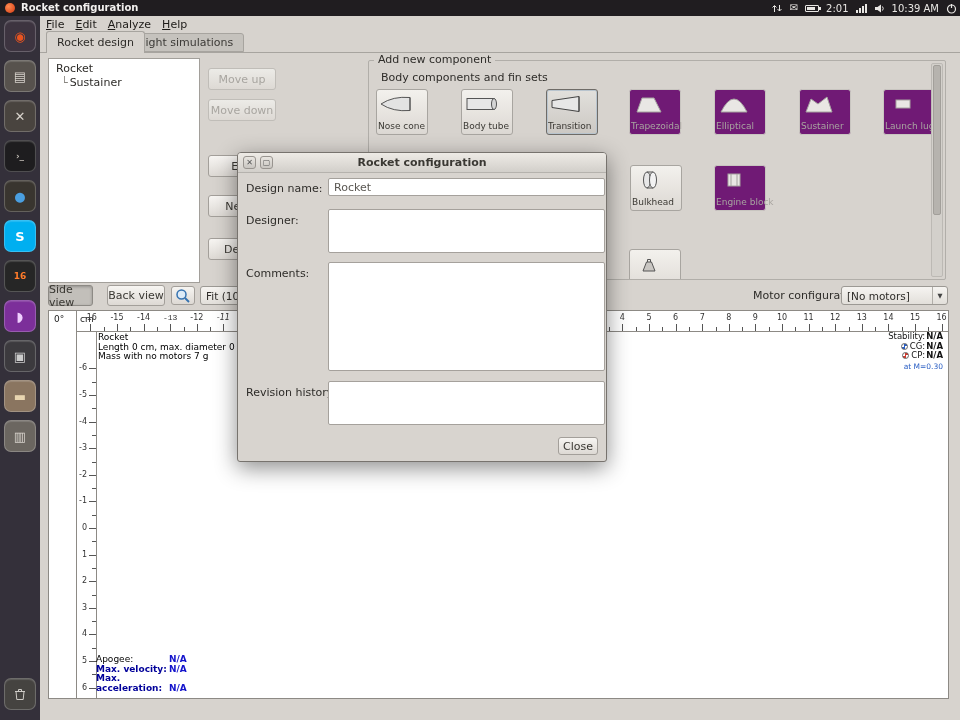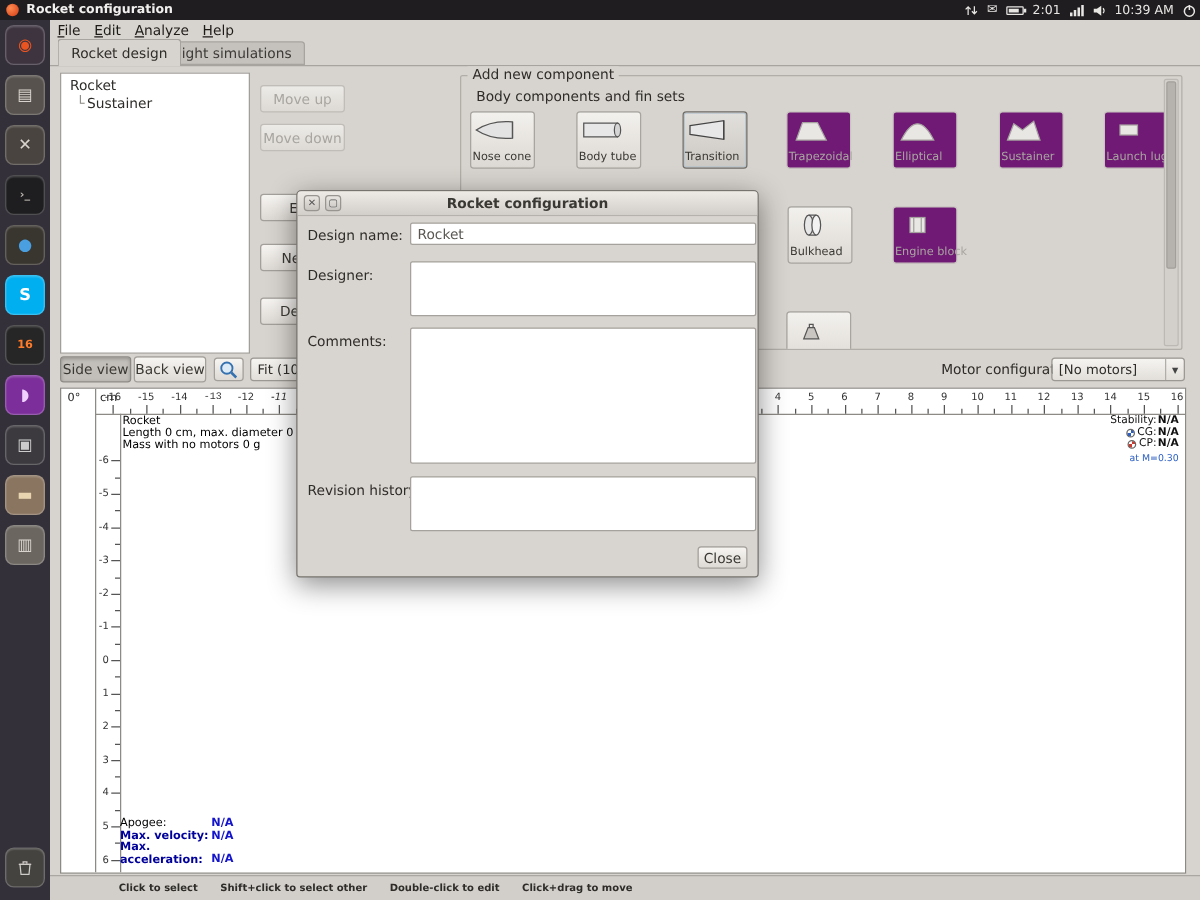--- a/index.html
+++ b/index.html
@@ -57,21 +57,21 @@
     background:linear-gradient(#f3f1ed,#dcd8d3);display:flex;flex-direction:column;align-items:flex-start;
     justify-content:space-between;padding:3px 1px;cursor:default}
   .comp-btn .comp-label{font-size:9px;color:#3a3833;white-space:nowrap}
   .comp-btn.disabled{border-color:#c8c5c0;background:#701a75}
   .comp-btn.disabled .comp-label{color:#a8a5a0}
   .comp-btn.selected{border:1px solid #6f6c68;background:linear-gradient(#e2e0dc,#ccc8c3);box-shadow:inset 0 0 0 1px #b8c4ce}
   .comp-icon{height:22px;display:flex;align-items:center}
   #comp-scroll{position:absolute;right:2px;top:2px;bottom:2px;width:12px;background:#d3d0cb;border:1px solid #bcb9b4;border-radius:2px}
   #comp-thumb{position:absolute;left:1px;right:1px;top:1px;height:150px;background:#b6b3ae;border:1px solid #a29f9a;border-radius:2px}
   
-  #side-view{left:48px;top:285px;width:57px;height:21px;background:#c2bfba;box-shadow:inset 0 1px 3px rgba(0,0,0,.25);border-color:#8d8a85}
+  #side-view{left:48px;top:285px;width:45px;height:21px;background:#c2bfba;box-shadow:inset 0 1px 3px rgba(0,0,0,.25);border-color:#8d8a85}
   #back-view{left:107px;top:285px;width:58px;height:21px}
   #zoom-btn{left:171px;top:286px;width:24px;height:19px}
   .combo{position:absolute;border:1px solid #9c9994;border-radius:3px;background:linear-gradient(#f6f4f1,#e2dfda);
     display:flex;align-items:stretch;font-size:10.5px;color:#2e2c29}
   .combo .ctext{flex:1;display:flex;align-items:center;padding-left:5px;white-space:nowrap;overflow:hidden}
   .combo .carrow{width:15px;border-left:1px solid #b1aea9;display:flex;align-items:center;justify-content:center;font-size:6.5px;color:#444}
   #fit-combo{left:200px;top:286px;width:80px;height:19px}
   #motor-label{position:absolute;left:753px;top:289px;font-size:11px}
   #motor-combo{left:841px;top:286px;width:107px;height:19px}
   
@@ -499,21 +499,21 @@
         <span class="vnum" style="top: 325px;">5</span>
         <i class="vt major" style="top: 330px;"></i>
         <i class="vt" style="top: 343.3px;"></i>
         <span class="vnum" style="top: 351.6px;">6</span>
         <i class="vt major" style="top: 356.6px;"></i>
       </div>
 
     <div id="rocket-info">
       <div>Rocket</div>
       <div>Length 0 cm, max. diameter 0 cm</div>
-      <div>Mass with no motors 0 g</div>
+      <div>Mass with no motors 7 g</div>
     </div>
 
     <div id="stab">
       <div class="srow">
           <span>Stability:</span>
           <span class="sval">N/A</span>
         </div>
       <div class="srow">
           <i class="dot cg"></i>
           <span>CG:</span>
@@ -527,26 +527,20 @@
       <div class="mach">at M=0.30</div>
     </div>
 
     <div id="flight-data">
         <div class="frow"><span class="flabel">Apogee:</span><span class="fvalue">N/A</span></div>
         <div class="frow"><span class="flabel">Max. velocity:</span><span class="fvalue">N/A</span></div>
         <div class="frow"><span class="flabel">Max. acceleration:</span><span class="fvalue">N/A</span></div>
       </div>
   </div>
 
-  <div id="statusbar">
-      <span>Click to select</span>
-      <span>Shift+click to select other</span>
-      <span>Double-click to edit</span>
-      <span>Click+drag to move</span>
-    </div>
 
   <div id="dialog">
     <div class="dlg-titlebar">
       <span class="winbtn" id="dlg-close-x">✕</span>
       <span class="winbtn" id="dlg-restore">▢</span>
       <span>Rocket configuration</span>
     </div>
     <span class="dlg-label" id="l-name">Design name:</span>
     <input class="dlg-field" id="f-name" value="Rocket" style="">
     <span class="dlg-label" id="l-designer">Designer:</span>

